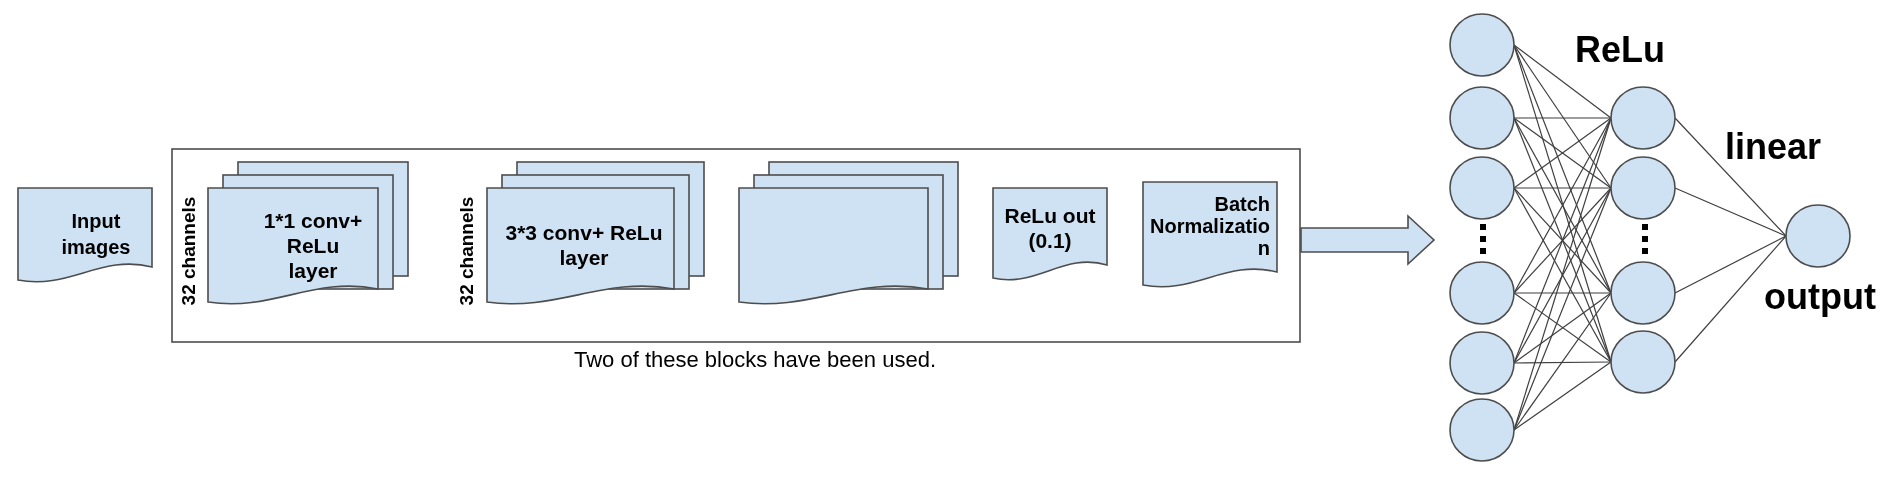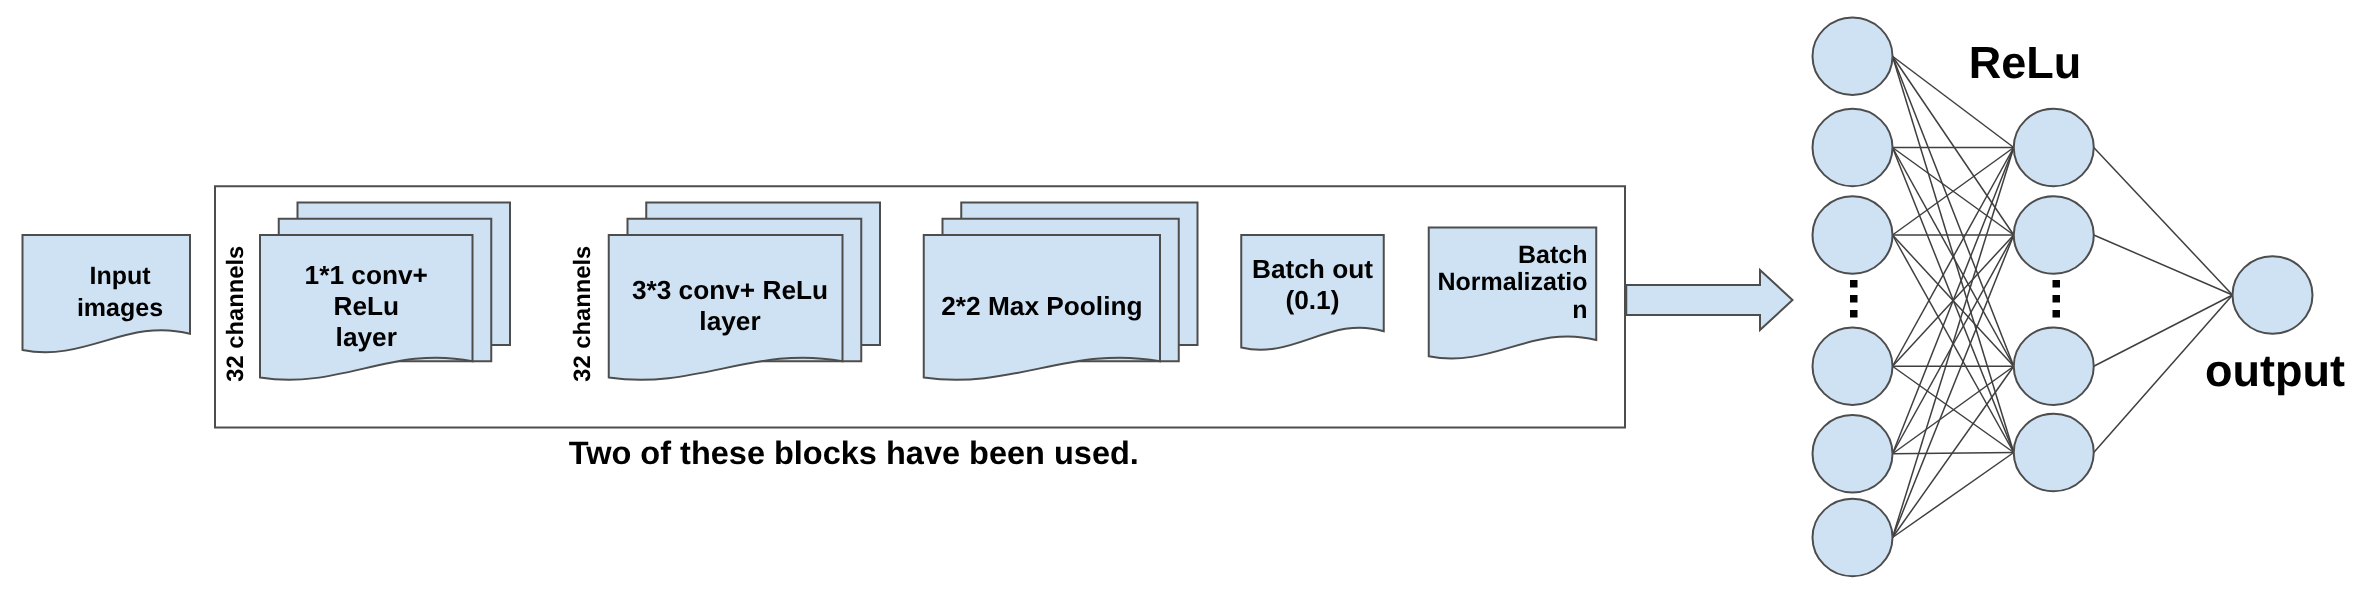--- a/index.html
+++ b/index.html
@@ -16,21 +16,21 @@
     position:absolute;display:flex;align-items:center;justify-content:center;
     text-align:center;font-weight:bold;white-space:pre-line;line-height:1.2;
   }
   .doclbl{font-size:21px;line-height:25px;}
   .inputlbl{font-size:20px;line-height:26px;}
   .batchlbl{font-size:20px;line-height:22px;}
   .chan{
     position:absolute;width:130px;height:24px;display:flex;align-items:center;justify-content:center;
     font-weight:bold;font-size:19px;transform:rotate(-90deg);
   }
-  .caption{position:absolute;font-weight:bold;font-size:26px;text-align:left;}
+  .caption{position:absolute;font-weight:normal;font-size:22px;text-align:center;}
   .biglbl{position:absolute;font-weight:bold;font-size:36px;text-align:center;line-height:1.1;}
 </style>
 </head>
 <body>
 
 <div id="stage">
 
   <svg id="shapes" viewBox="0 0 1892 482" xmlns="http://www.w3.org/2000/svg">
 
     <rect class="boxrect" x="172" y="149" width="1128" height="193"></rect>
@@ -109,30 +109,30 @@
         <rect x="1642" y="248" width="6" height="6" fill="#000000"></rect>
       </g>
   </svg>
 
   <div class="lbl inputlbl" style="left:18px;top:188px;width:156px;height:92px;">Input
 images</div>
 
   <div class="chan" style="left:124px;top:239px;">32 channels</div>
   <div class="chan" style="left:402px;top:239px;">32 channels</div>
 
-  <div class="lbl doclbl" style="left:208px;top:188px;width:170px;height:114px;">1*1 conv+
+  <div class="lbl doclbl" style="left:208px;top:188px;width:170px;height:114px;padding-left:20px;">1*1 conv+
 ReLu
 layer</div>
   <div class="lbl doclbl" style="left:487px;top:188px;width:194px;height:114px;">3*3 conv+ ReLu
 layer</div>
-  <div class="lbl doclbl" style="left:739px;top:188px;width:189px;height:114px;">2*2 Max Pooling</div>
 
-  <div class="lbl doclbl" style="left:993px;top:183px;width:114px;height:90px;">Batch out
+  <div class="lbl doclbl" style="left:993px;top:183px;width:114px;height:90px;">ReLu out
 (0.1)</div>
   <div class="lbl batchlbl" style="left:1143px;top:176px;width:134px;height:100px;text-align:right;">Batch
 Normalizatio
 n</div>
 
   <div class="caption" style="left:455px;top:347px;width:600px;">Two of these blocks have been used.</div>
 
   <div class="biglbl" style="left:1555px;top:30px;width:130px;">ReLu</div>
+  <div class="biglbl" style="left:1693px;top:127px;width:160px;">linear</div>
   <div class="biglbl" style="left:1735px;top:277px;width:170px;">output</div>
 </div>
 
 </body></html>

